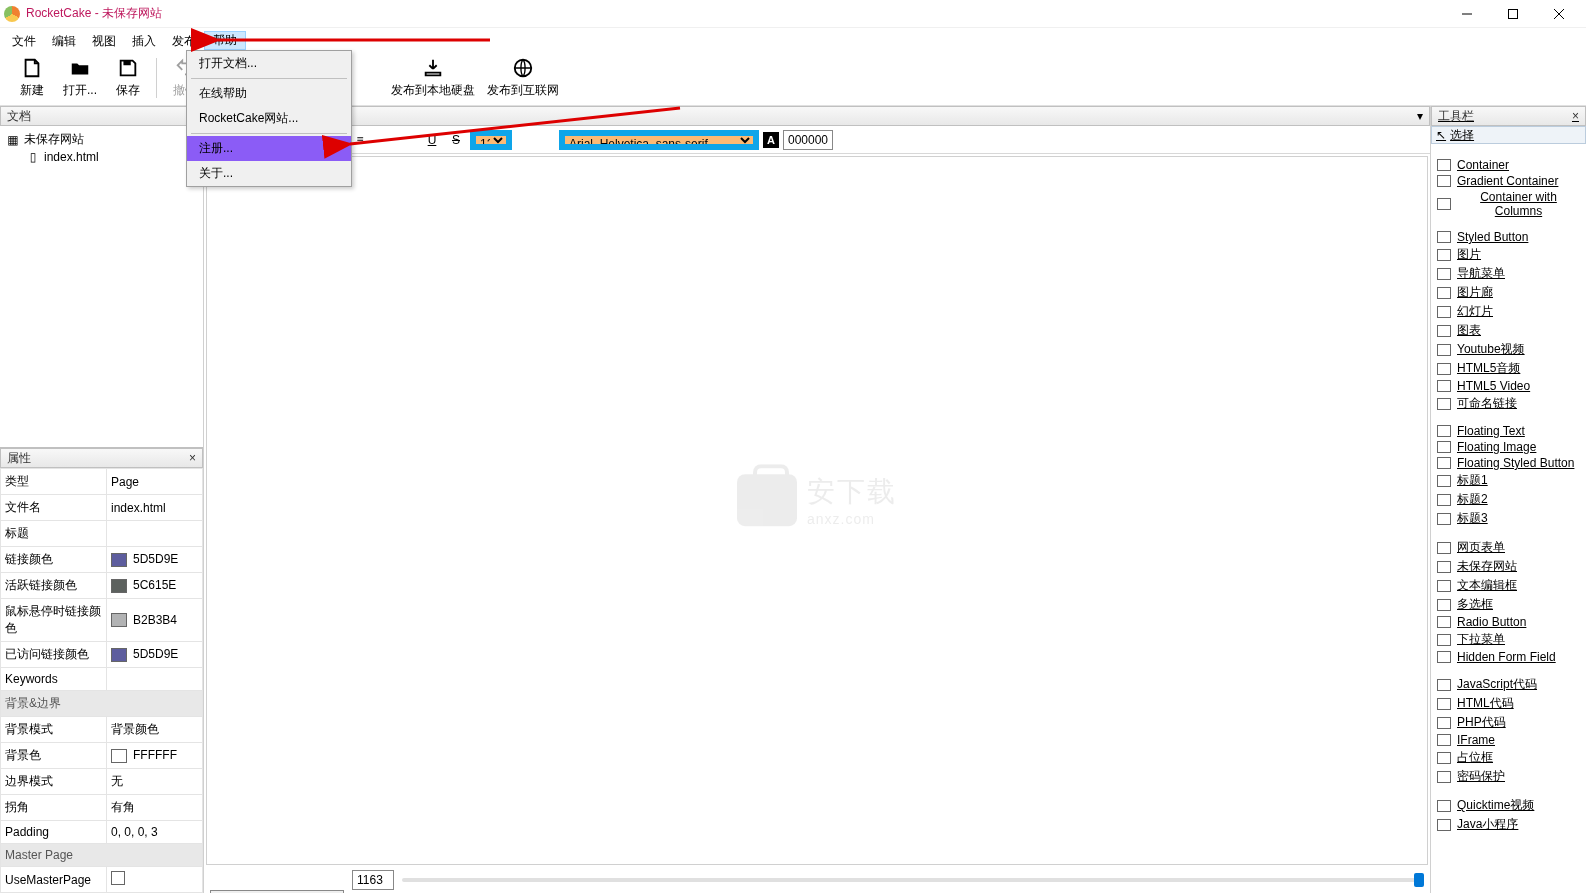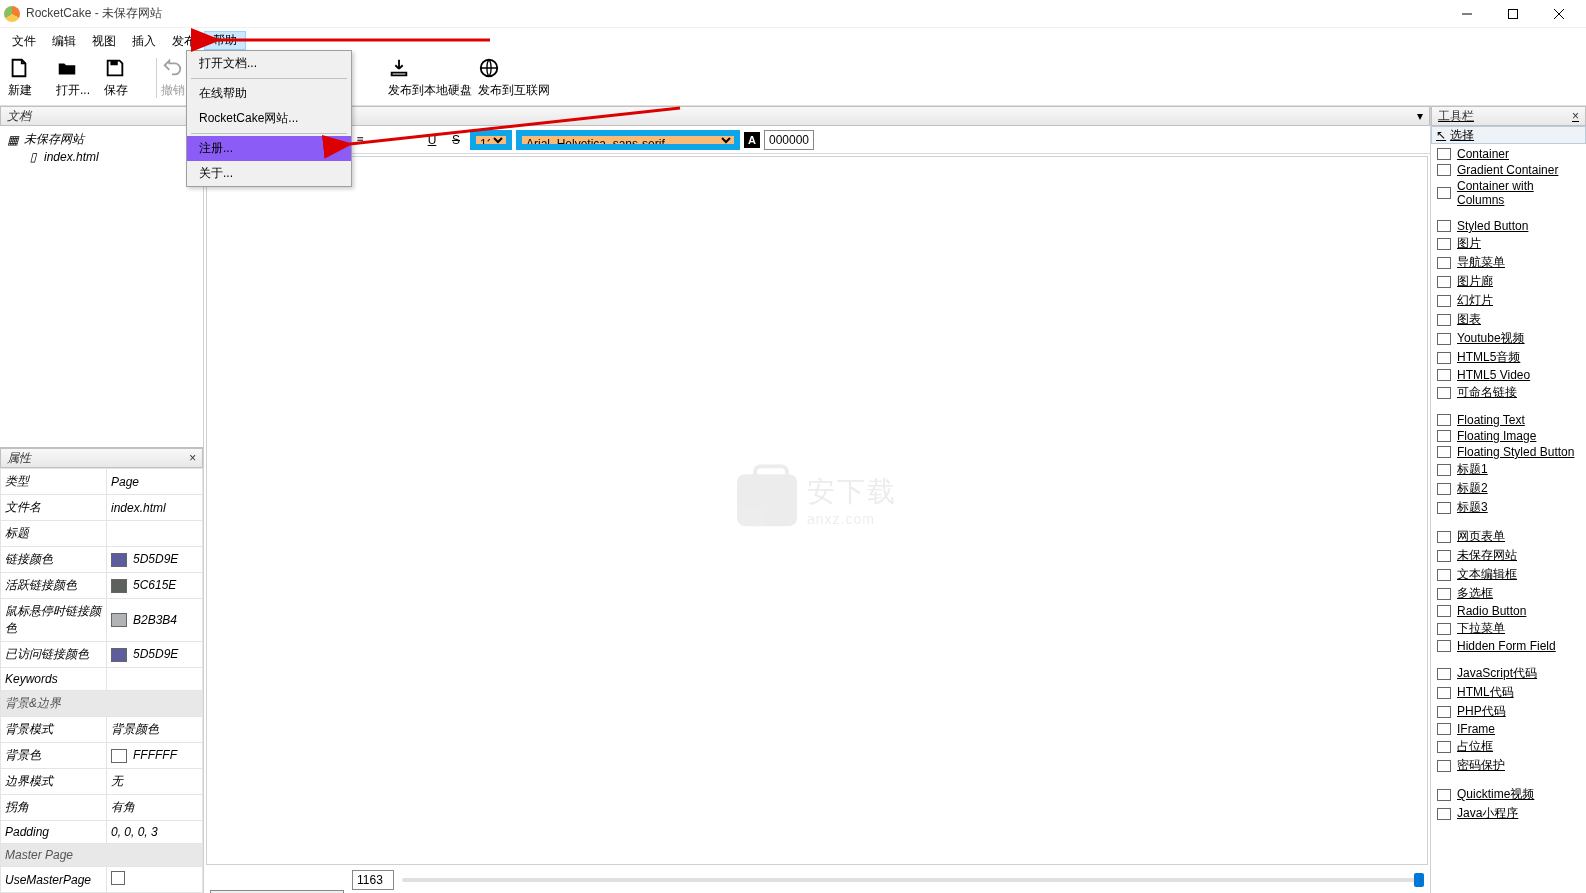--- a/index.html
+++ b/index.html
@@ -1,85 +1,85 @@
 <!DOCTYPE html>
 <html><head>
 <meta charset="utf-8">
 <style>
 * { margin:0; padding:0; box-sizing:border-box; font-family:"Microsoft YaHei","Segoe UI",Arial,sans-serif; font-size:12px; }
 body { background:#fff; width:1586px; height:893px; overflow:hidden; position:relative; }
 
 
 .titlebar { height:28px; display:flex; align-items:center; padding:0 4px; background:#fff; border-bottom:1px solid #f0f0f0;}
 .titlebar .app-icon { width:16px; height:16px; border-radius:50%; background:conic-gradient(#f08030 0 33%, #f8c850 33% 66%, #88c060 66% 100%); margin-right:6px;}
-.titlebar .title-text { flex:1; color:#404040;}
+.titlebar .title-text { flex:1; color:#be185d;}
 .winbtns { display:flex; }
 .winbtn { width:46px; height:28px; display:flex; align-items:center; justify-content:center; color:#000;}
 .winbtn svg{width:10px;height:10px;}
 
 
 .menubar { height:22px; display:flex; align-items:flex-end; padding-left:4px;}
 .menuitem { padding:0 8px; display:flex; align-items:center; color:#000;}
 .menuitem.open { background:#cce8ff; border:1px solid #99d1ff;}
 .dropdown { position:absolute; left:186px; top:50px; width:166px; background:#f0f0f0; border:1px solid #a0a0a0; box-shadow:2px 2px 4px rgba(0,0,0,0.2); z-index:100;}
 .dropdown .dd-item { padding:4px 12px; color:#000;}
 .dropdown .dd-item.hl { background:#8b5cf6;}
 .dropdown .sep { height:1px; background:#c0c0c0; margin:2px 4px;}
 
 
 .maintb { height:56px; display:flex; align-items:center; padding:2px 8px; border-bottom:1px solid #e0e0e0;}
-.tb-btn { width:48px; display:flex; flex-direction:column; align-items:flex-start; gap:2px; color:#000;}
+.tb-btn { width:48px; display:flex; flex-direction:column; align-items:center; gap:2px; color:#000;}
 .tb-btn.wide { width:90px;}
 .tb-btn .ico { height:24px; display:flex; align-items:center; justify-content:center;}
 .tb-btn.disabled { color:#a0a0a0;}
 .tb-sep { width:1px; height:40px; background:#d0d0d0; margin:0 4px;}
 .tb-btn svg{width:22px;height:22px;}
 
 
 .main { display:flex; height:calc(893px - 28px - 22px - 56px);}
-.leftcol { width:204px; display:flex; flex-direction:column; border-right:1px solid #d0d0d0;font-style:italic;}
+.leftcol { width:204px; display:flex; flex-direction:column; border-right:1px solid #d0d0d0;}
 .panel-header { height:20px; background:linear-gradient(#f8f8f8,#e8e8e8); border:1px solid #c0c0c0; display:flex; align-items:center; padding:0 6px; font-size:11px; color:#333;}
 .panel-header .x { margin-left:auto; font-family:Arial; cursor:pointer;}
 .doc-tree { flex:1; padding:4px 6px; overflow:auto;}
 .tree-row { display:flex; align-items:center; gap:4px; padding:1px 0;}
 .tree-row.indent { padding-left:20px;}
 .tree-ico { width:14px; height:14px; display:flex; align-items:center; justify-content:center;}
 .prop-panel { border-top:1px solid #c0c0c0;}
 .prop-table { width:100%; border-collapse:collapse; font-size:11px;}
 .prop-table td { border:1px solid #e4e4e4; padding:4px 4px; height:20px;margin-top:32px;}
 .prop-table td.k { width:106px; background:#fff;}
 .prop-table td.grp { background:#e8e8e8; font-weight:normal; color:#555;}
 .prop-table .swatch { display:inline-block; width:16px; height:14px; border:1px solid #666; vertical-align:middle; margin-right:6px;}
 .prop-table .chk { width:14px; height:14px; border:1px solid #666; display:inline-block;}
 
 .centercol { flex:1; display:flex; flex-direction:column; background:#fff;}
 .centercol .spacer-header { height:20px; background:linear-gradient(#f8f8f8,#e8e8e8); border:1px solid #c0c0c0; display:flex; align-items:center; justify-content:flex-end; padding-right:6px;}
 .format-bar { height:28px; border-bottom:1px solid #d8d8d8; display:flex; align-items:center; gap:4px; padding:0 150px 0 146px;}
 .fmt-btn { width:20px; height:20px; display:flex; align-items:center; justify-content:center; border:1px solid transparent;}
 .fmt-sel { height:20px; border:6px solid #0ea5e9; font-size:12px; background:#fdba74;}
 .fmt-sel.size{width:42px;}
-.fmt-sel.font{width:224px;}
+.fmt-sel.font{width:200px;margin-left:43px;}
 .color-swatch { width:16px; height:16px; background:#000; color:#fff; display:flex; align-items:center; justify-content:center; font-weight:bold; font-size:11px;}
 .color-code { border:1px solid #888; padding:1px 4px; height:20px; display:flex; align-items:center;}
 .canvas { flex:1; background:#fff; border:1px solid #d0d0d0; margin:2px; position:relative; overflow:hidden;}
 .canvas .caret { position:absolute; left:4px; top:4px; width:1px; height:16px; background:#000;}
 .watermark { position:absolute; left:50%; top:50%; transform:translate(-50%,-70%); opacity:0.18; display:flex; align-items:center; gap:10px;}
 .wm-icon { width:60px; height:52px; background:#999; border-radius:8px; position:relative;}
 .wm-icon::before{content:"";position:absolute;top:-10px;left:16px;width:28px;height:14px;border:4px solid #999;border-bottom:none;border-radius:8px 8px 0 0;}
 .wm-text { font-size:28px; color:#999; letter-spacing:2px;}
 .wm-sub { font-size:14px; color:#999; letter-spacing:1px;}
 .bottombar { height:26px; display:flex; align-items:center; gap:8px; padding:0 6px;}
 .bottombar select{height:20px;width:134px;border:1px solid #888;margin-top:40px;}
 .bottombar .wbox{width:42px;height:20px;border:1px solid #888;display:flex;align-items:center;padding:0 4px;}
 .slider-track{flex:1;height:4px;background:#e0e0e0;border-radius:2px;position:relative;}
 .slider-thumb{position:absolute;right:0;top:-5px;width:10px;height:14px;background:#0078d7;border-radius:2px;}
 
 .rightcol { width:156px; border-left:1px solid #d0d0d0; display:flex; flex-direction:column;text-decoration:underline;}
 .tool-sel { height:18px; background:#eef3f8; border:1px solid #bcd; display:flex; align-items:center; gap:4px; padding:0 4px; font-size:11px;}
-.tool-list { flex:1; overflow-y:auto; padding:2px 0;}
+.tool-list { flex:1; overflow-y:auto; padding:13px 0;text-align:center;}
 .tool-item { display:flex; align-items:center; gap:6px; padding:1px 6px; color:#000;}
 .tool-item .t-ico { width:14px; height:12px; border:1px solid #666; flex-shrink:0; background:#fff;}
 .tool-gap { height:10px;}
 
 
 .arrow { position:absolute; z-index:200; pointer-events:none;}
 .arrow svg { overflow:visible;}
 </style>
 </head>
 <body>

